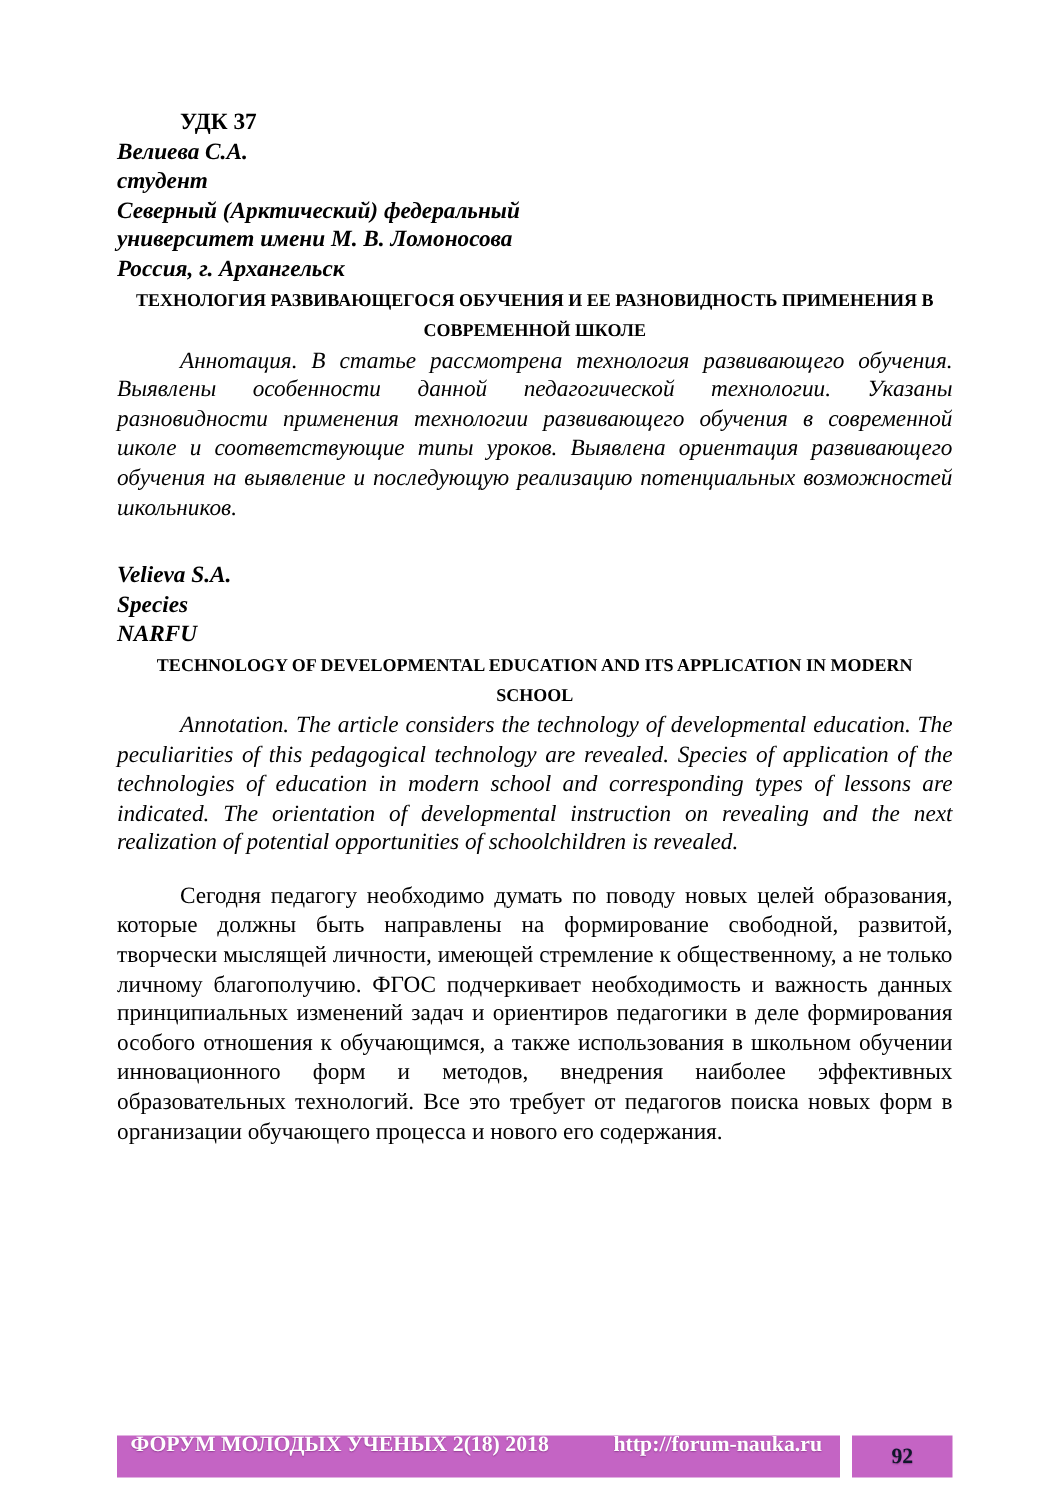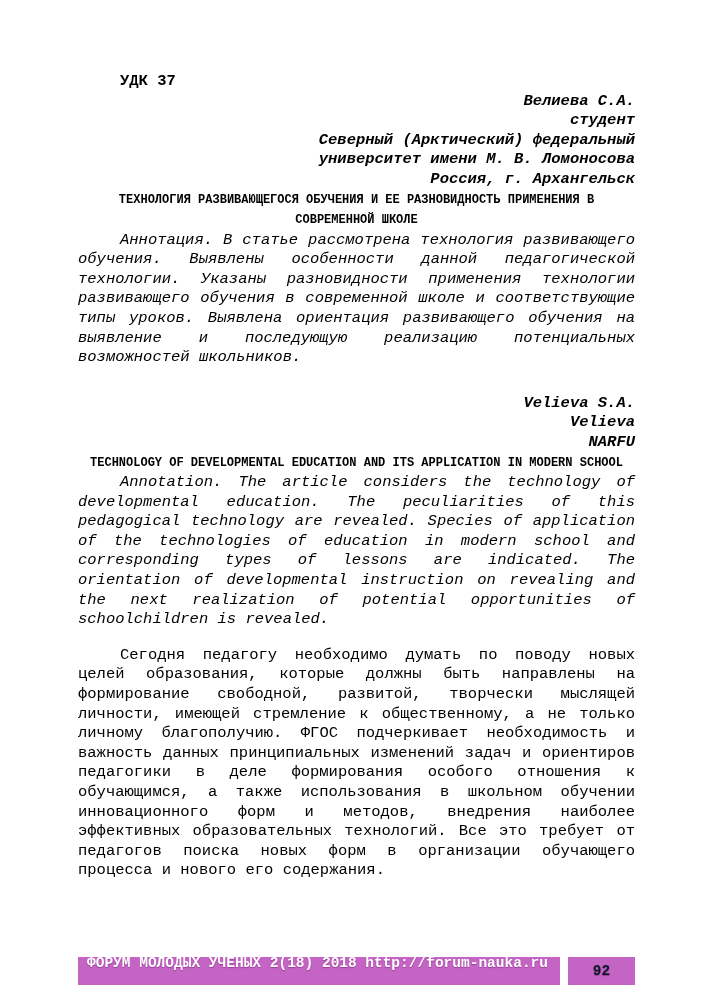--- a/index.html
+++ b/index.html
@@ -2,38 +2,38 @@
 <html><head>
 <meta charset="utf-8">
 <style>
   * { margin: 0; padding: 0; box-sizing: border-box; }
   html, body { background: #ffffff; }
   .page {
     position: relative;
     width: 700px;
     height: 1003px;
     background: #ffffff;
-    font-family: Liberation Mono, monospace;
+    font-family: Liberation Serif, serif;
     color: #000000;
     overflow: hidden;
   }
   .content {
     position: absolute;
     left: 78px;
     top: 72px;
     width: 557px;
     font-size: 15.5px;
     line-height: 19.6px;
   }
   .udk {
     font-weight: bold;
     text-indent: 42px;
   }
   .author-block {
-    text-align: right;
+    text-align: left;
     font-weight: bold;
     font-style: italic;
   }
   .article-title {
     text-align: center;
     font-weight: bold;
     font-size: 12px;
     line-height: 20.5px;
   }
   .para {
@@ -92,21 +92,21 @@
       <div>Россия, г. Архангельск</div>
     </div>
 
     <div class="article-title ru">ТЕХНОЛОГИЯ РАЗВИВАЮЩЕГОСЯ ОБУЧЕНИЯ И ЕЕ РАЗНОВИДНОСТЬ ПРИМЕНЕНИЯ В СОВРЕМЕННОЙ ШКОЛЕ</div>
 
     <div class="para italic">Аннотация. В статье рассмотрена технология развивающего обучения. Выявлены особенности данной педагогической технологии. Указаны разновидности применения технологии развивающего обучения в современной школе и соответствующие типы уроков. Выявлена ориентация развивающего обучения на выявление и последующую реализацию потенциальных возможностей школьников.</div>
 
 
     <div class="author-block en">
       <div>Velieva S.A.</div>
-      <div>Velieva</div>
+      <div>Species</div>
       <div>NARFU</div>
     </div>
 
     <div class="article-title en">TECHNOLOGY OF DEVELOPMENTAL EDUCATION AND ITS APPLICATION IN MODERN SCHOOL</div>
 
     <div class="para italic">Annotation. The article considers the technology of developmental education. The peculiarities of this pedagogical technology are revealed. Species of application of the technologies of education in modern school and corresponding types of lessons are indicated. The orientation of developmental instruction on revealing and the next realization of potential opportunities of schoolchildren is revealed.</div>
 
 
     <div class="para body-para">Сегодня педагогу необходимо думать по поводу новых целей образования, которые должны быть направлены на формирование свободной, развитой, творчески мыслящей личности, имеющей стремление к общественному, а не только личному благополучию. ФГОС подчеркивает необходимость и важность данных принципиальных изменений задач и ориентиров педагогики в деле формирования особого отношения к обучающимся, а также использования в школьном обучении инновационного форм и методов, внедрения наиболее эффективных образовательных технологий. Все это требует от педагогов поиска новых форм в организации обучающего процесса и нового его содержания.</div>
 

